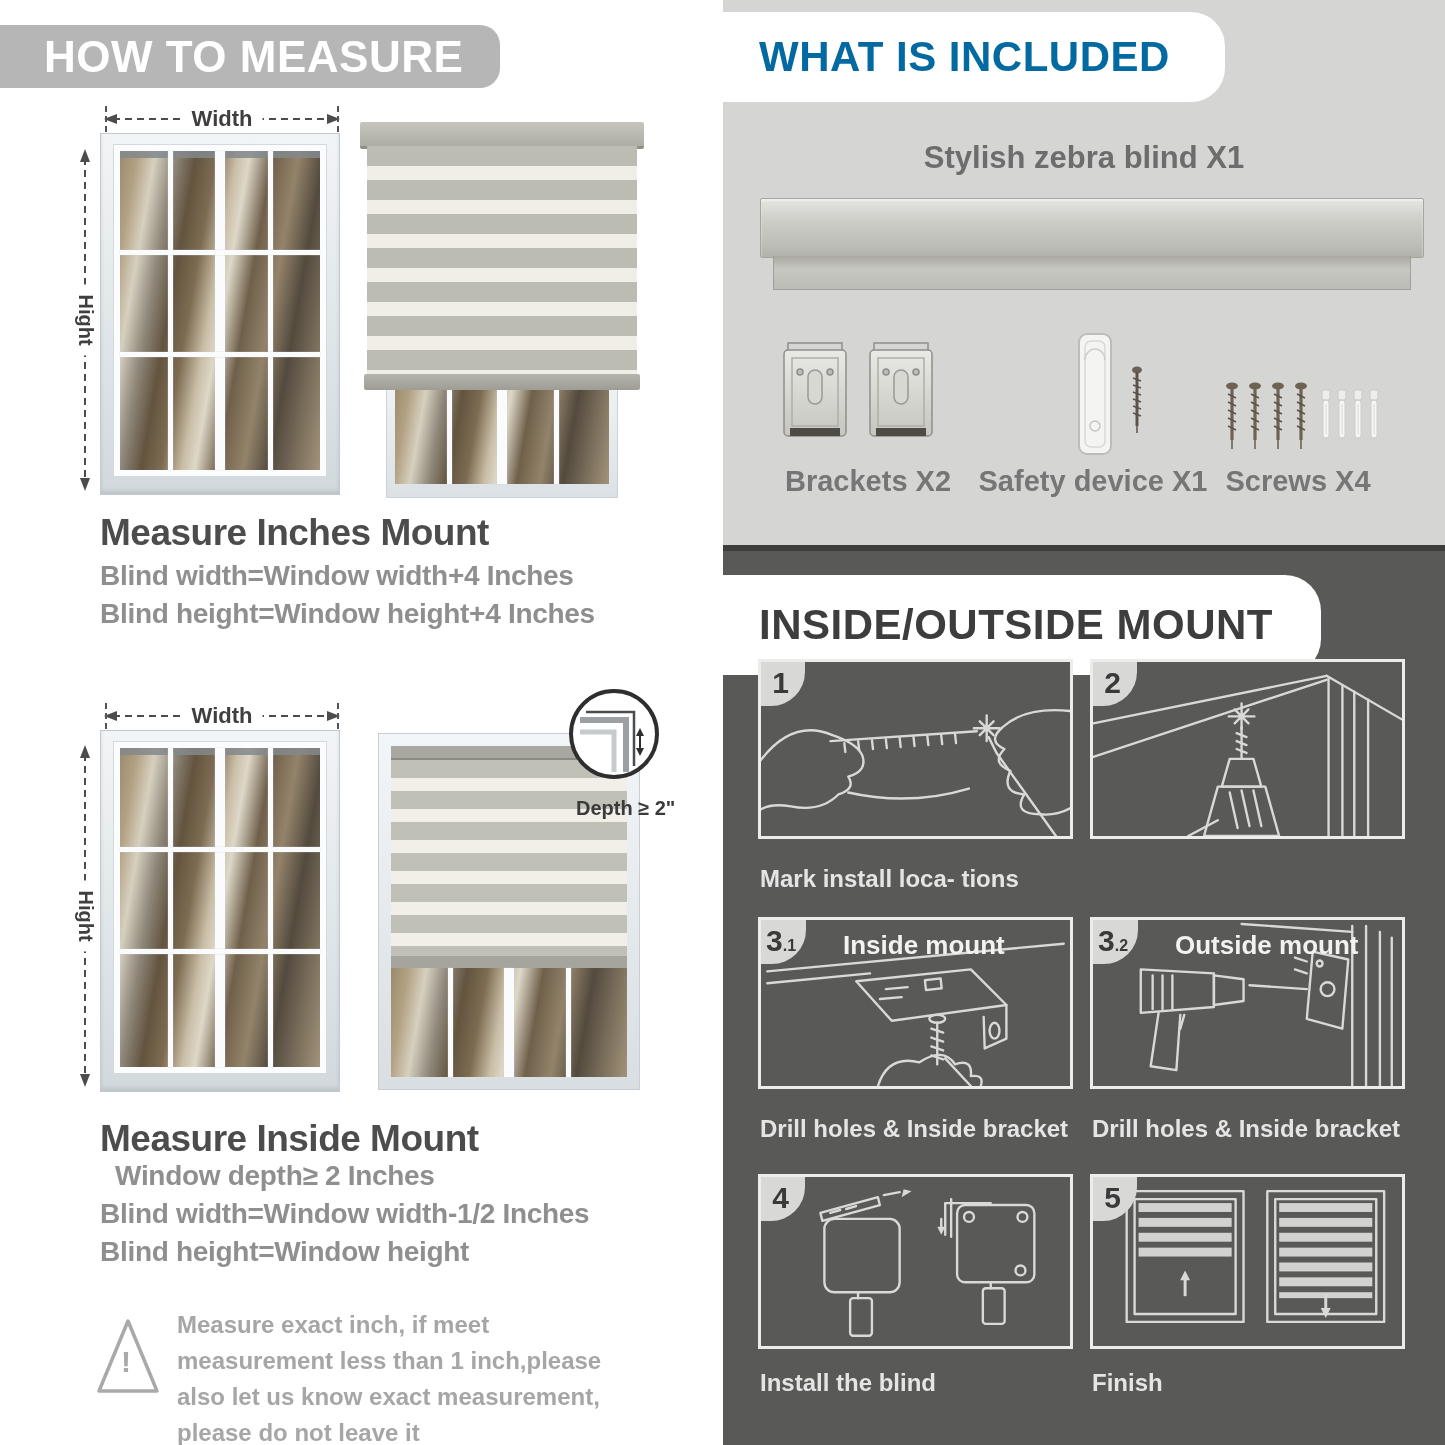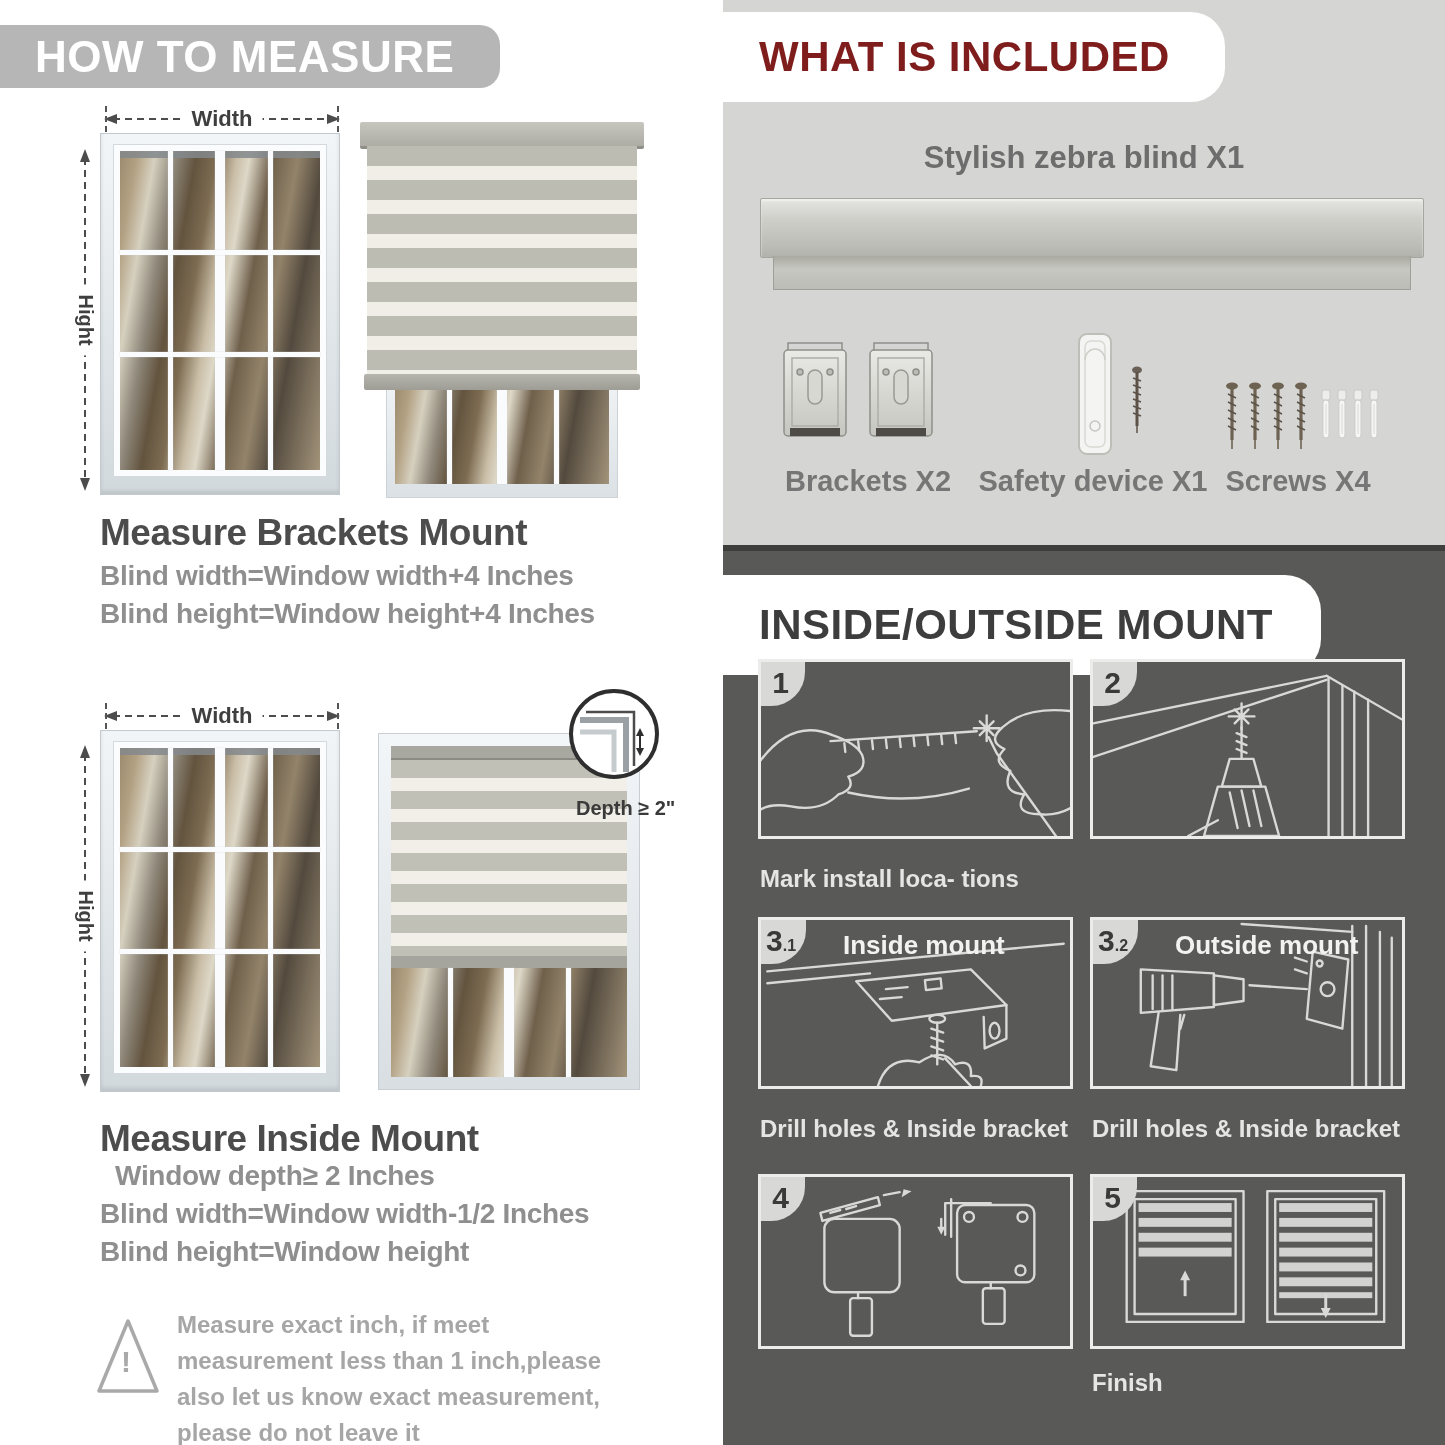--- a/index.html
+++ b/index.html
@@ -3,21 +3,21 @@
 <meta charset="utf-8">
 <style>
   html,body{margin:0;padding:0;background:#ffffff;}
   .canvas{position:relative;width:1445px;height:1445px;background:#ffffff;overflow:hidden;
           font-family:"Liberation Sans","DejaVu Sans",sans-serif;
           --bldg:linear-gradient(100deg,#9b8a6d 0%,#b3a183 7%,#d6d0bf 14%,#8f887b 22%,#63543f 30%,#7d6c52 38%,#c9bda6 46%,#ded8c8 51%,#6f604b 60%,#93836a 70%,#534a3e 80%,#7b6f5c 90%,#a2937a 100%);}
 
   
   .left-col{position:absolute;left:0;top:0;width:722px;height:1445px;}
   .lt-banner{position:absolute;left:0;top:25px;width:500px;height:63px;background:#b6b6b6;border-radius:0 20px 20px 0;}
-  .lt-banner span{display:block;padding-left:35px;line-height:63px;font-size:44px;font-weight:bold;color:#ffffff;letter-spacing:.5px;}
+  .lt-banner span{display:block;padding-left:44px;line-height:63px;font-size:44px;font-weight:bold;color:#ffffff;letter-spacing:.5px;}
 
   
   .window-illustration{position:absolute;width:240px;height:362px;}
   .win1{left:100px;top:133px;} .win2{left:100px;top:730px;}
   .win-frame{position:absolute;inset:0;background:linear-gradient(180deg,#f2f5f7,#d2d9dd);border:1px solid #c2c9cf;
              padding:11px 13px 18px;box-sizing:border-box;box-shadow:inset 0 -3px 4px rgba(0,0,0,.10);}
   .win-photo{position:relative;width:100%;height:100%;background:var(--bldg);border:6px solid #fbfcfd;box-sizing:border-box;box-shadow:0 0 0 1px #d3d9dd;}
   .win-shade-line{position:absolute;top:0;left:0;right:0;height:7px;background:#84888c;opacity:.85;}
   .muntin{position:absolute;background:#fafbfc;box-shadow:0 0 1px #c7cdd2;}
   .muntin.v{top:0;bottom:0;width:5px;}
@@ -71,21 +71,21 @@
 
   
   .warning{position:absolute;left:95px;top:1305px;width:545px;height:125px;}
   .warn-tri{position:absolute;left:0;top:10px;width:66px;height:84px;}
   .warn-ex{position:absolute;left:26px;top:40px;font-size:30px;font-weight:bold;color:#a9a9a9;}
   .warn-text{position:absolute;left:82px;top:2px;width:445px;margin:0;font-size:24px;line-height:36px;font-weight:bold;color:#a6a6a6;}
 
   
   .right-top{position:absolute;left:723px;top:0;width:722px;height:545px;background:#d5d5d4;}
   .rt-banner{position:absolute;left:0;top:12px;width:502px;height:90px;background:#ffffff;border-radius:0 34px 34px 0;}
-  .rt-banner span{display:block;padding-left:36px;line-height:90px;font-size:42px;font-weight:bold;color:#7f1d1d;letter-spacing:.5px;}
+  .rt-banner span{display:block;padding-left:36px;line-height:90px;font-size:42px;font-weight:bold;color:#0369a1;letter-spacing:.5px;}
   .rt-product-label{position:absolute;left:0;top:140px;width:722px;text-align:center;font-size:31px;font-weight:bold;color:#6d6d6d;}
   .headrail{position:absolute;left:37px;top:198px;width:662px;height:95px;}
   .hr-main{position:absolute;left:0;top:0;width:662px;height:58px;border-radius:2px;border:1px solid #a6a6a0;
            background:linear-gradient(180deg,#e5e5e1 0,#cfcfca 35%,#bdbdb7 80%,#b2b2ac);box-shadow:inset 0 2px 2px #f0f0ec;}
   .hr-lip{position:absolute;left:13px;top:58px;width:636px;height:33px;border:1px solid #a0a09a;border-top:none;
           background:linear-gradient(180deg,#a9a9a2,#c7c7c1 40%,#bcbcb6);}
   .brackets-img{position:absolute;left:57px;top:340px;width:160px;height:110px;}
   .safety-img{position:absolute;left:330px;top:332px;width:110px;height:128px;}
   .screws-img{position:absolute;left:495px;top:378px;width:165px;height:85px;}
   .item-label{position:absolute;top:465px;font-size:29px;font-weight:bold;color:#767676;text-align:center;white-space:nowrap;}
@@ -165,21 +165,21 @@
           <div class="muntin v vl"></div>
           <div class="muntin v vr"></div>
           <div class="muntin v vc"></div>
         </div>
       </div>
       <div class="bo-cassette"></div>
       <div class="bo-shade"></div>
       <div class="bo-rail"></div>
     </div>
 
-    <div class="sec-heading h-out">Measure Brackets Mount</div>
+    <div class="sec-heading h-out">Measure Inches Mount</div>
     <div class="sec-line lo1">Blind width=Window width+4 Inches</div>
     <div class="sec-line lo2">Blind height=Window height+4 Inches</div>
 
     <div class="measure-h mw2">
       <svg viewBox="0 0 238 18">
         <line x1="10" y1="9" x2="228" y2="9" stroke="#4c4c4c" stroke-width="2" stroke-dasharray="7 5"></line>
         <polygon points="1,9 14,4 14,14" fill="#4c4c4c"></polygon>
         <polygon points="237,9 224,4 224,14" fill="#4c4c4c"></polygon>
       </svg>
       <i class="vd l"></i>
@@ -481,20 +481,21 @@
               <polygon class="fl" points="182,58 178,50 186,50"></polygon>
             <path d="M232 106 v6"></path>
             <rect x="224" y="112" width="22" height="36" rx="3"></rect>
           </g>
         </svg>
         <div class="badge">
           <span class="bnum">4</span>
             <span class="bsub"></span>
         </div>
       </div>
+      <div class="step-caption cap3">Install the blind</div>
     </div>
 
     <div class="step s6">
       <div class="step-panel ph3">
         <svg class="step-art" viewBox="0 0 312 170">
           <g class="ln">
             <rect x="34" y="14" width="118" height="132"></rect>
             <rect x="42" y="22" width="102" height="116"></rect>
             <rect x="176" y="14" width="118" height="132"></rect>
             <rect x="184" y="22" width="102" height="116"></rect>

